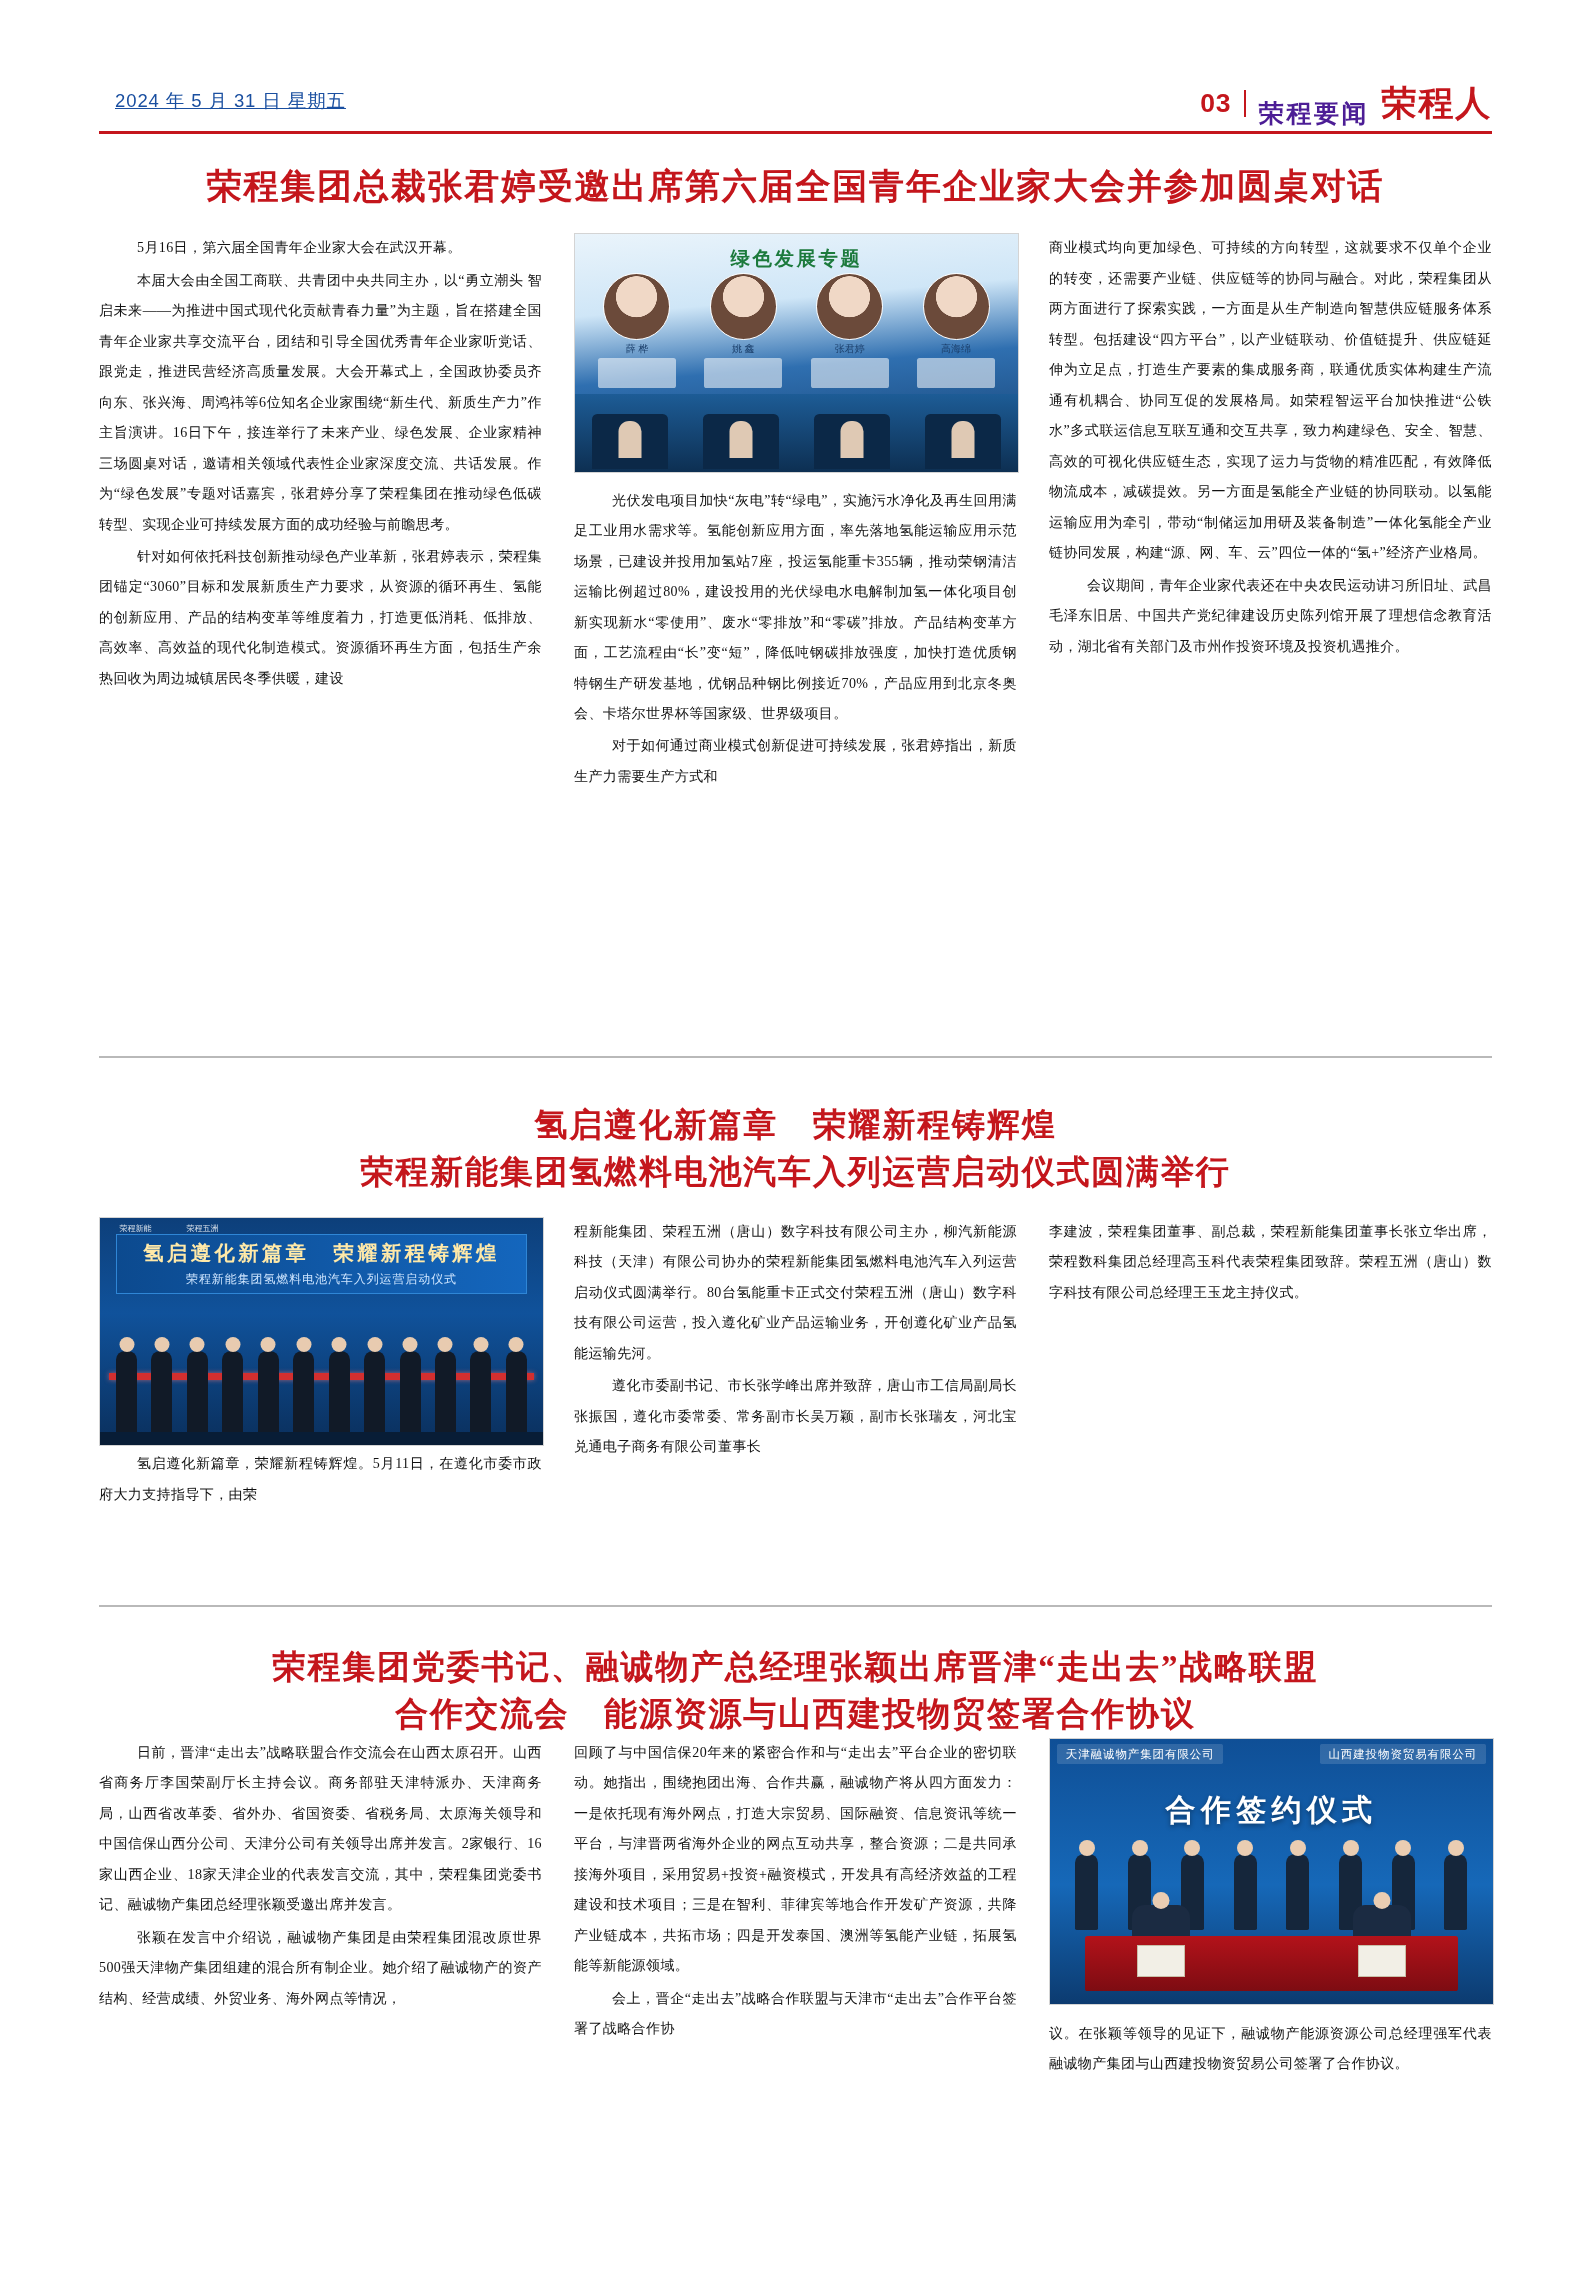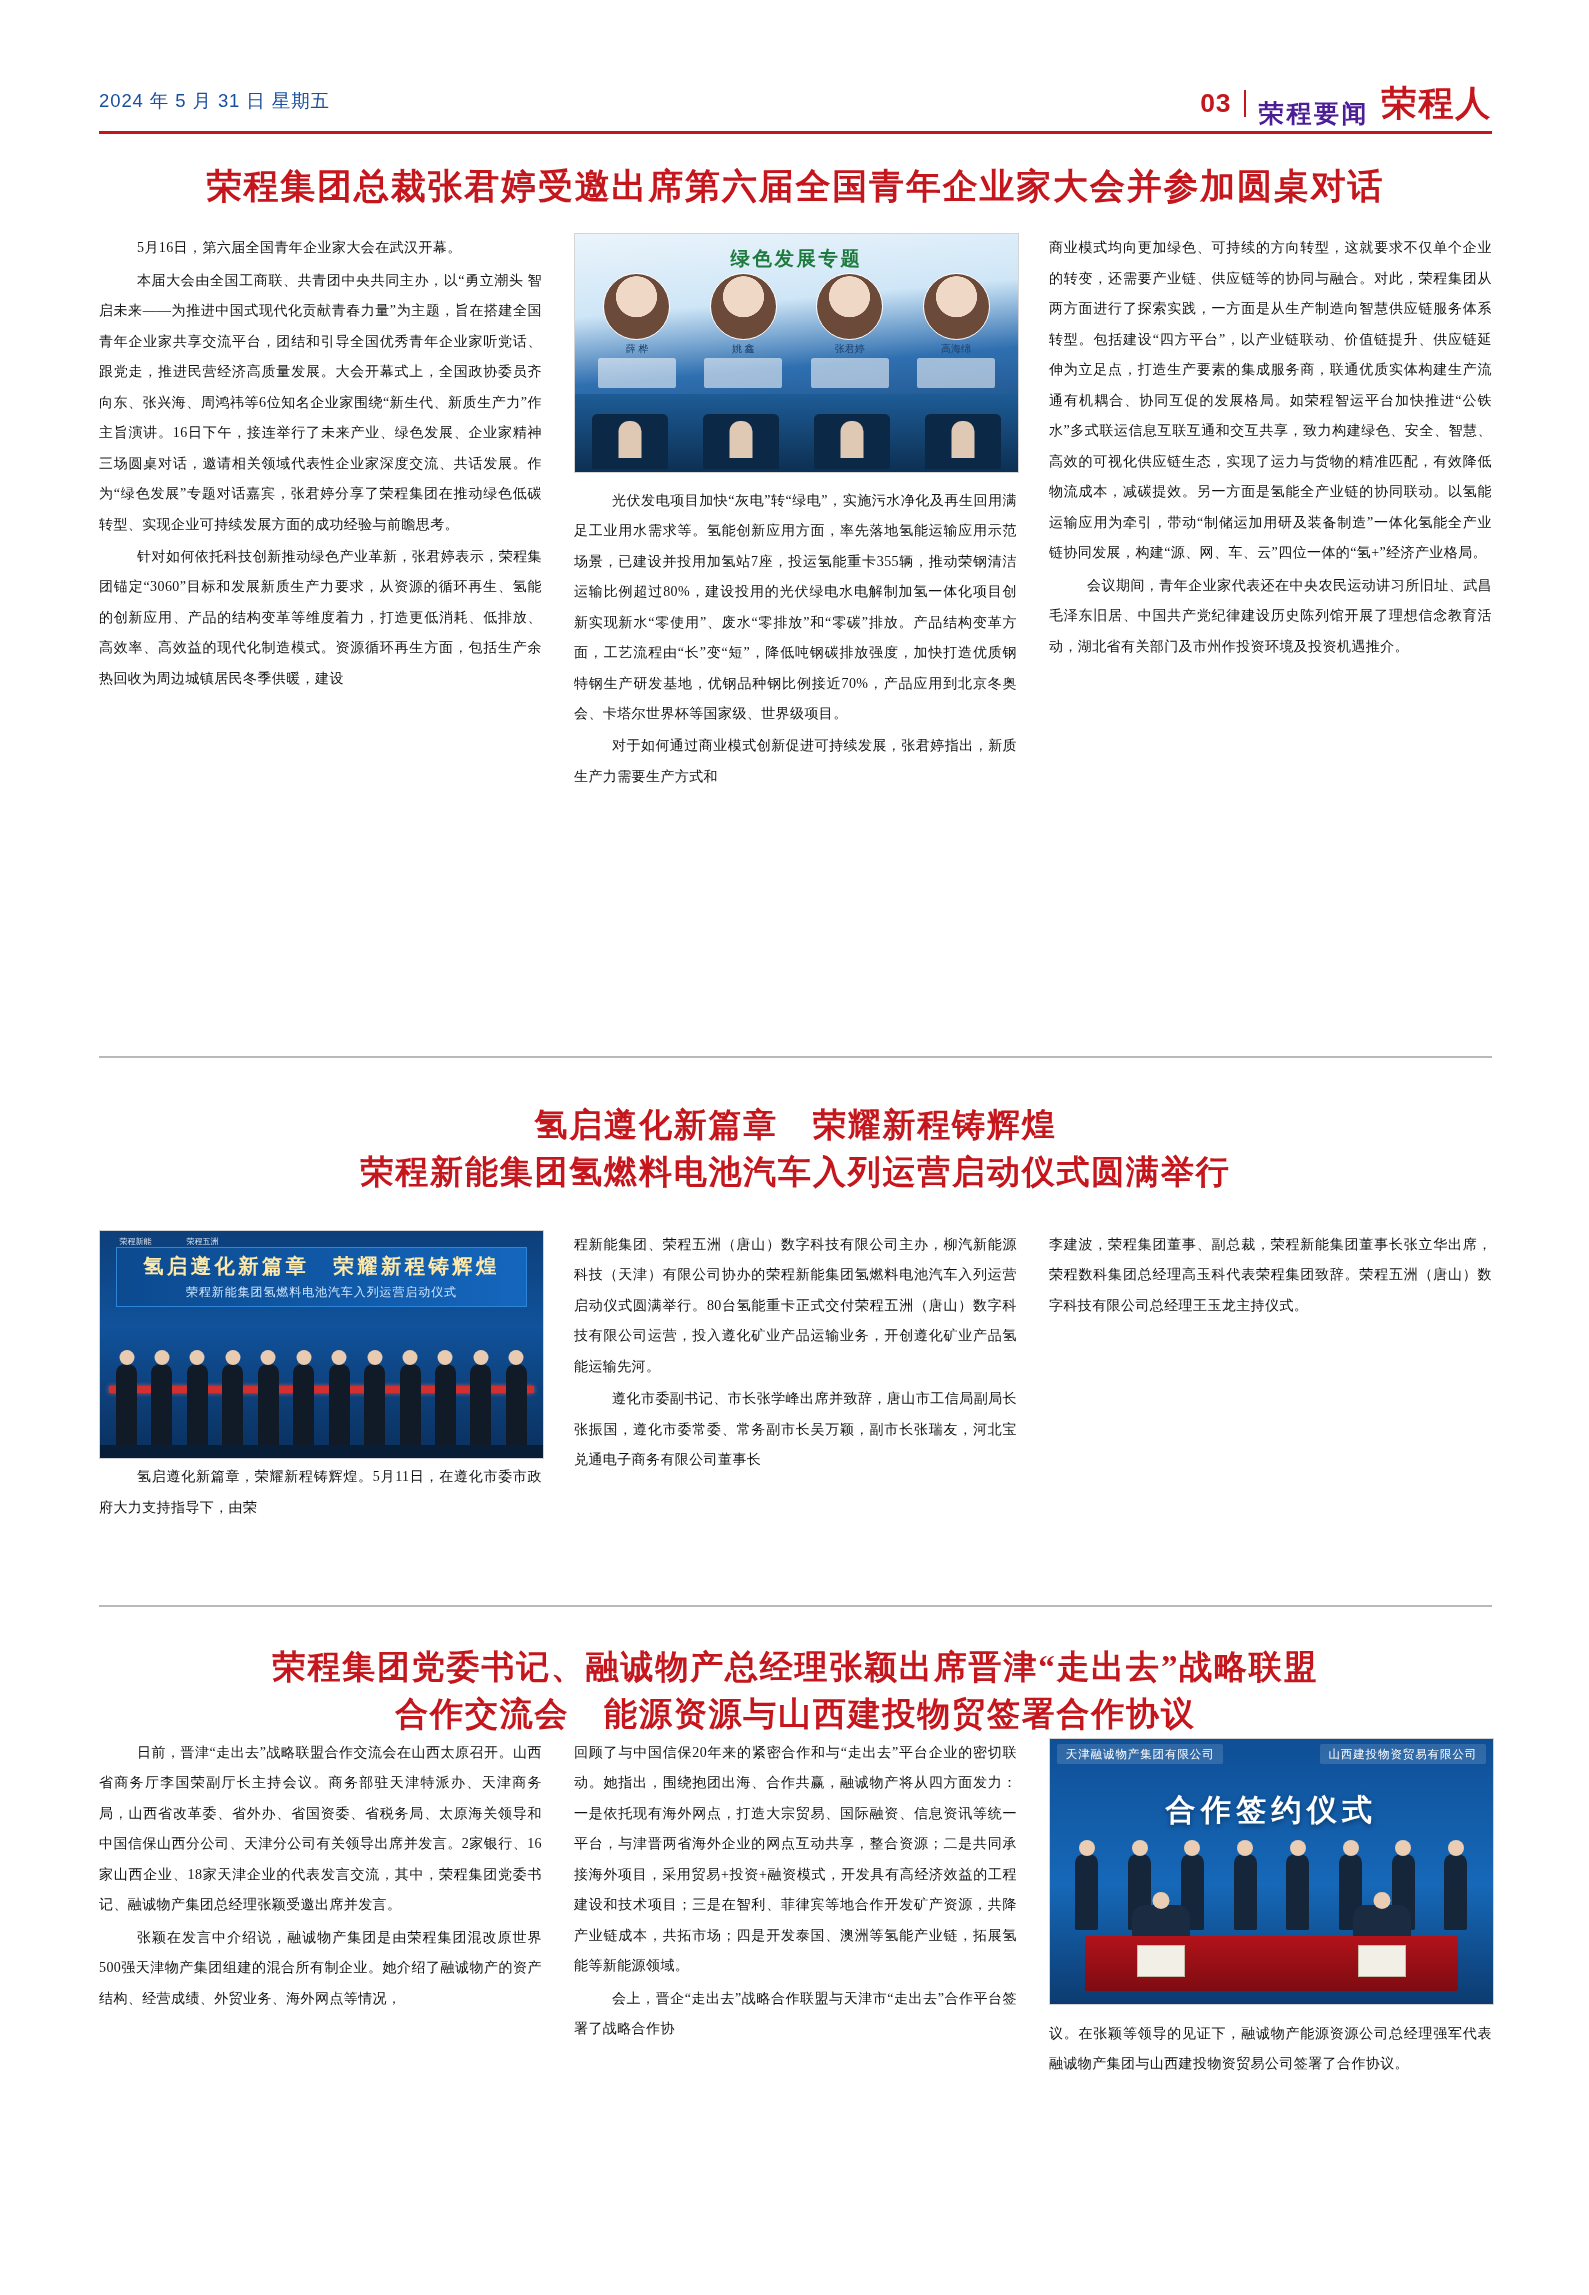--- a/index.html
+++ b/index.html
@@ -26,26 +26,27 @@
   
   .masthead {
     position: absolute;
     left: 99px;
     top: 84px;
     width: 1393px;
     height: 42px;
   }
   .masthead-date {
     position: absolute;
-    left: 0;
+    left: 16px;
     top: 3.5px;
     font-size: 18.5px;
     color: #1a4fa0;
     letter-spacing: 0.9px;
     font-family: "Liberation Sans", sans-serif;
+    text-decoration: underline;
   }
   .masthead-right {
     position: absolute;
     right: 0;
     top: -7px;
     display: flex;
     align-items: center;
     gap: 12.4px;
   }
   .page-num {
@@ -424,21 +425,21 @@
       </div>
     </div>
   </div>
 
   <div class="divider" style="top:1056px;"></div>
 
   <div class="article" style="left:99px; top:1102px; width:1393px;">
     <div class="headline h2">氢启遵化新篇章　荣耀新程铸辉煌</div>
     <div class="headline h2">荣程新能集团氢燃料电池汽车入列运营启动仪式圆满举行</div>
 
-    <div class="cols" style="margin-top:34px;justify-content:flex-end;">
+    <div class="cols" style="margin-top:21px;justify-content:flex-end;">
       <div class="col">
         <div class="photo photo2">
           <div class="p2-logos">
             <span>荣程新能</span>
             <span>荣程五洲</span>
           </div>
           <div class="p2-banner">
             <div class="p2-b1">氢启遵化新篇章　荣耀新程铸辉煌</div>
             <div class="p2-b2">荣程新能集团氢燃料电池汽车入列运营启动仪式</div>
           </div>

